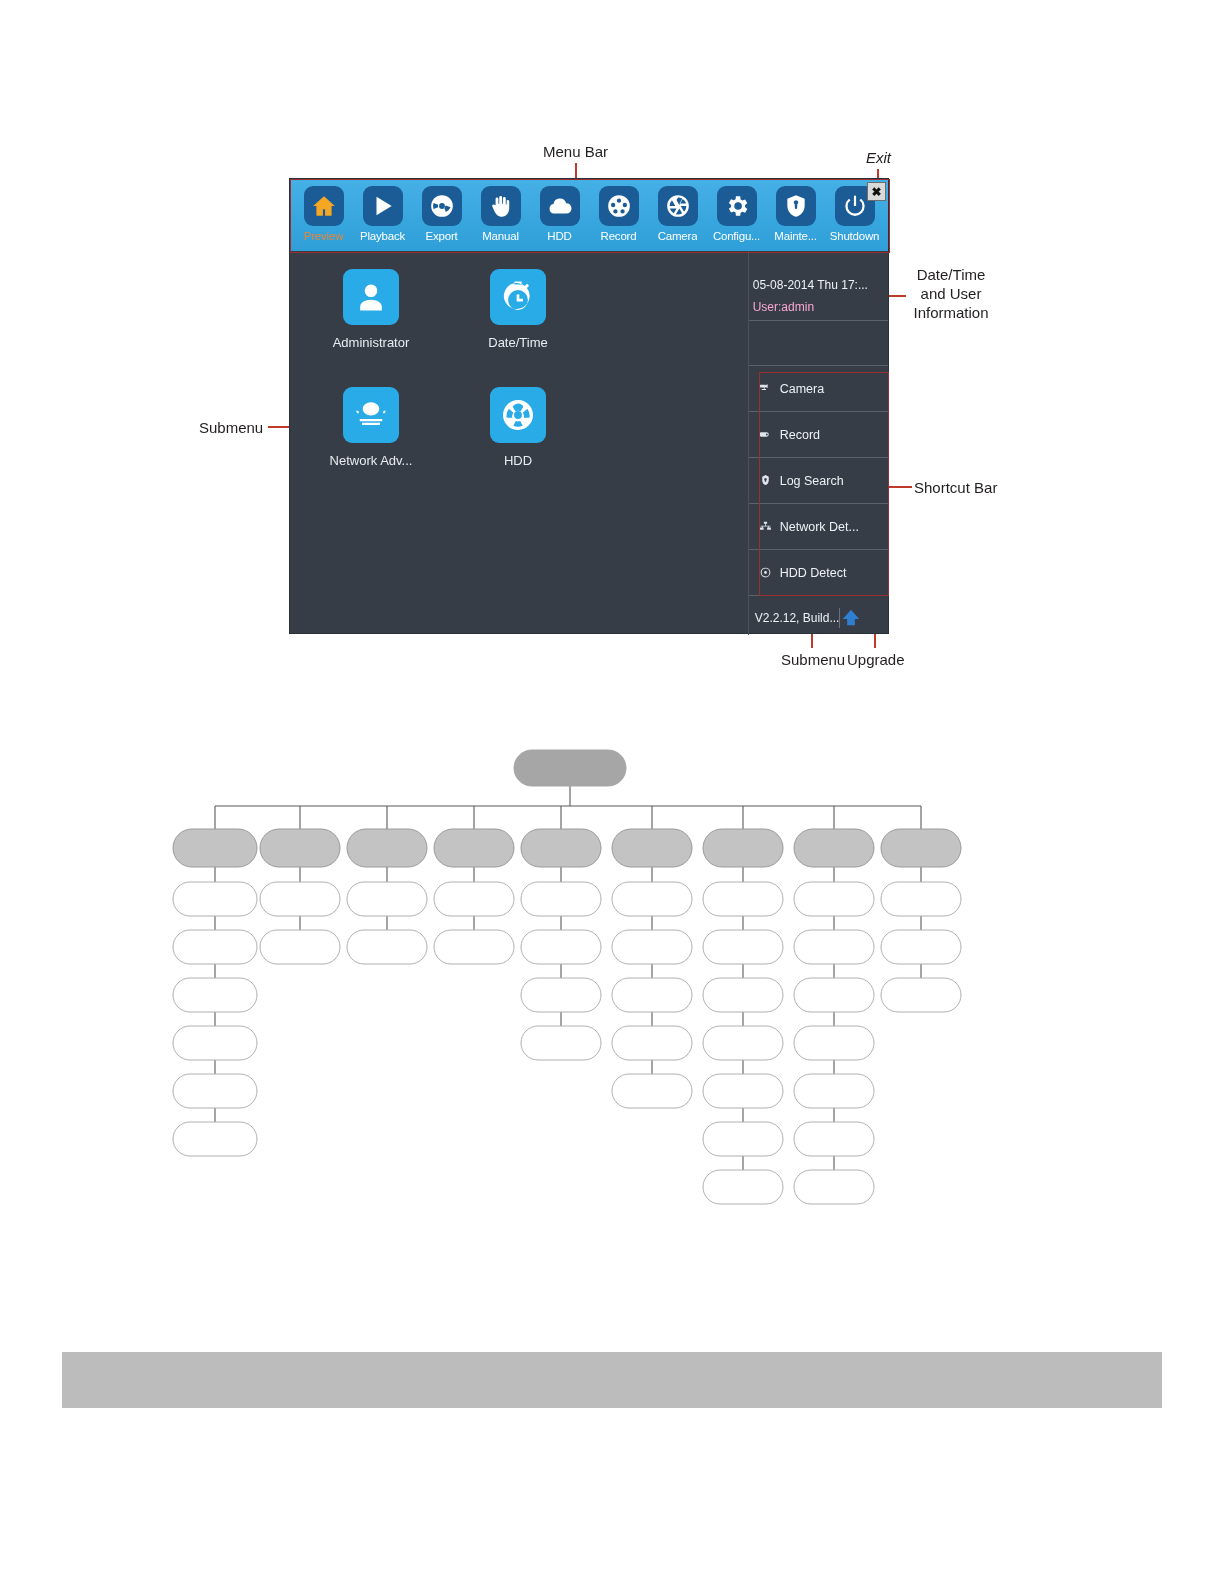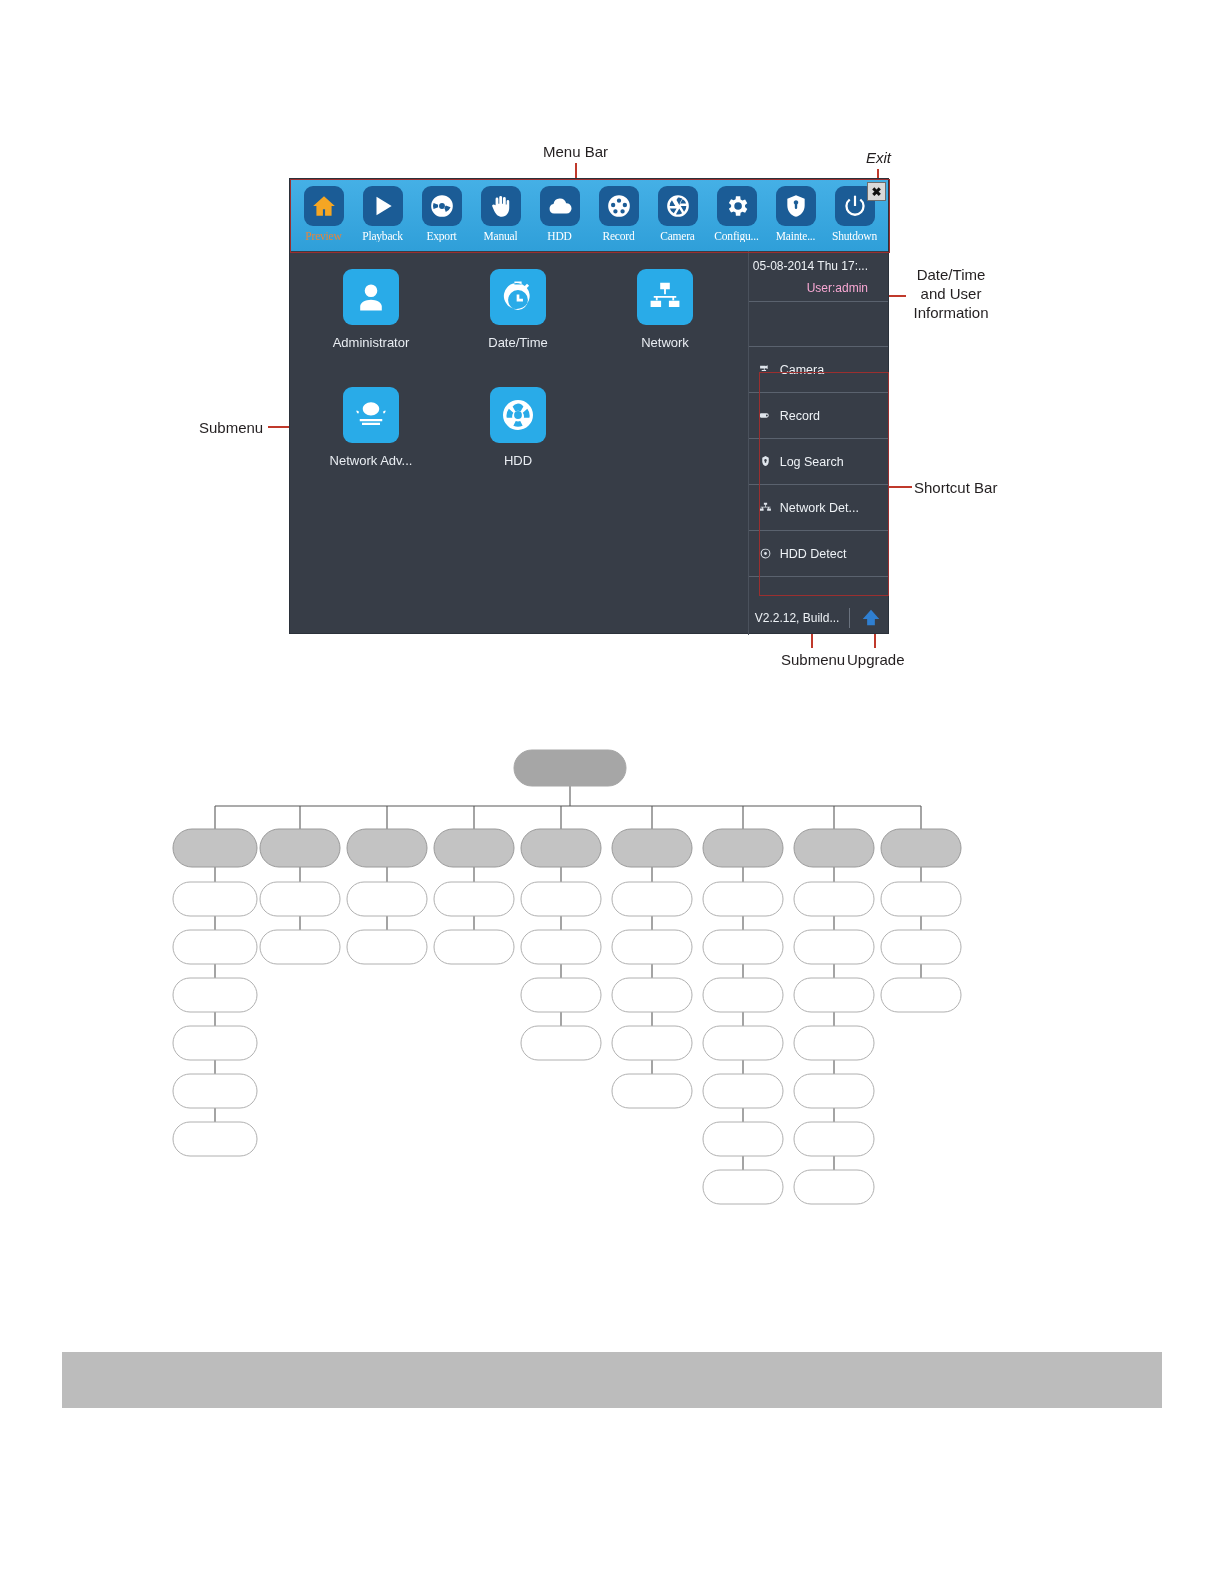--- a/index.html
+++ b/index.html
@@ -18,48 +18,48 @@
   #nvr{position:absolute;left:289px;top:178px;width:600px;height:456px;background:#373d47;
        border:1px solid #2b313a;box-sizing:border-box;}
   #menubar{position:relative;height:72px;background:#3fa9e0;
            background:linear-gradient(180deg,#45b0e6 0%,#2f9fd9 100%);
            display:flex;align-items:flex-start;padding:4px 4px 0 4px;box-sizing:border-box;}
   .mi{flex:1;display:flex;flex-direction:column;align-items:center;cursor:pointer;}
   .mi-ico{width:40px;height:40px;border-radius:9px;background:#1b5c96;
           display:flex;align-items:center;justify-content:center;margin-top:3px;}
   .mi-ico svg{width:26px;height:26px;fill:#ffffff;display:block;}
   .mi-lbl{font-size:11.5px;color:#ffffff;margin-top:4px;letter-spacing:-.2px;
-          white-space:nowrap;overflow:hidden;max-width:64px;text-overflow:clip;font-family:Liberation Serif, serif;}
+          white-space:nowrap;overflow:hidden;max-width:64px;text-overflow:clip;}
   .mi.active .mi-ico{background:#1b5c96;}
   .mi.active .mi-ico svg{fill:#f5a623;}
   .mi.active .mi-lbl{color:#e8853a;}
 
   #exitbtn{position:absolute;right:2px;top:3px;width:17px;height:17px;background:#d9d9d9;
            border:1px solid #6d6d6d;display:flex;align-items:center;justify-content:center;
            font-size:12px;line-height:1;color:#111;font-weight:bold;cursor:pointer;}
 
   #body{display:flex;height:384px;}
   #submenu{width:460px;position:relative;}
   .tile{position:absolute;width:120px;text-align:center;}
   .tile-ico{width:56px;height:56px;border-radius:9px;background:#29abe8;margin:0 auto;
             display:flex;align-items:center;justify-content:center;}
   .tile-ico svg{width:36px;height:36px;fill:#ffffff;display:block;}
   .tile-lbl{margin-top:10px;font-size:13px;color:#e9edf2;white-space:nowrap;}
 
   #rightpanel{width:140px;border-left:1px solid #4a515c;display:flex;flex-direction:column;}
-  #dtinfo{padding:8px 20px 6px 4px;text-align:right;border-bottom:1px solid #5a626e;}
+  #dtinfo{padding:8px 20px 6px 4px;text-align:left;border-bottom:1px solid #5a626e;margin-top:19px;}
   #dtinfo .l1{font-size:12px;color:#eef2f6;white-space:nowrap;}
   #dtinfo .l2{font-size:12px;color:#f9a8d4;margin-top:8px;}
   #spacerbox{height:44px;border-bottom:1px solid #5a626e;}
   #shortcuts{flex:1;}
   .sc{height:45px;display:flex;align-items:center;padding-left:10px;gap:8px;
       border-bottom:1px solid #5a626e;cursor:pointer;}
   .sc svg{width:13px;height:13px;fill:#dfe5ec;flex:none;}
   .sc span{font-size:12.5px;color:#eef2f6;white-space:nowrap;}
-  #verbar{height:34px;display:flex;align-items:center;justify-content:space-between;
+  #verbar{height:34px;display:flex;align-items:center;
           padding:0 6px 0 6px;}
   #verbar .vtxt{font-size:12px;color:#eef2f6;white-space:nowrap;}
   #verbar .sep{width:1px;height:20px;background:#6a727e;}
   #upgradeicon svg{width:22px;height:22px;fill:#2f7fd1;display:block;}
 
   
   .redbox{position:absolute;border:1.5px solid #9b2f2f;pointer-events:none;}
 
   
   #tree{position:absolute;left:0;top:730px;width:1224px;height:520px;}
@@ -207,28 +207,20 @@
 
       <div class="tile" style="left:168px;top:18px;">
         <div class="tile-ico">
           <svg viewBox="0 0 24 24">
               <path d="M9.6 1.6h4.8v2H9.6zM17.9 6l1.5-1.5-1.4-1.4-1.5 1.5A8.6 8.6 0 1 0 17.9 6zM12 20.6A6.6 6.6 0 1 1 18.6 14 6.6 6.6 0 0 1 12 20.6zm.9-10.2h-1.8V15h4.2v-1.8h-2.4z"></path>
             </svg>
         </div>
         <div class="tile-lbl">Date/Time</div>
       </div>
 
-      <div class="tile" style="left:315px;top:18px;">
-        <div class="tile-ico">
-          <svg viewBox="0 0 24 24">
-              <path d="M8.8 2.5h6.4v4.4H8.8zM11.4 6.9h1.2v3.2h-1.2zM4.5 11.3h15v1.2h-15zM5.9 12h1.2v2.2H5.9zm11 0h1.2v2.2h-1.2zM2.4 14.5h7v4.2h-7zm12.2 0h7v4.2h-7z"></path>
-            </svg>
-        </div>
-        <div class="tile-lbl">Network</div>
-      </div>
 
       <div class="tile" style="left:21px;top:136px;">
         <div class="tile-ico">
           <svg viewBox="0 0 24 24">
               <path d="M12 3.5c-3 0-5.5 2-5.5 4.4 0 2.5 2.5 4.5 5.5 4.5s5.5-2 5.5-4.5c0-2.4-2.5-4.4-5.5-4.4zM2.6 8.9c-.6.6-.4 1.5.8 2.3l.7-1.4c-.9-.3-1.3-.6-1.5-.9zm18.8 0c-.2.3-.6.6-1.5.9l.7 1.4c1.2-.8 1.4-1.7.8-2.3zM4.5 14.6h15v1.5h-15zm1.5 2.6h12v1.4H6z"></path>
             </svg>
         </div>
         <div class="tile-lbl">Network Adv...</div>
       </div>
 

